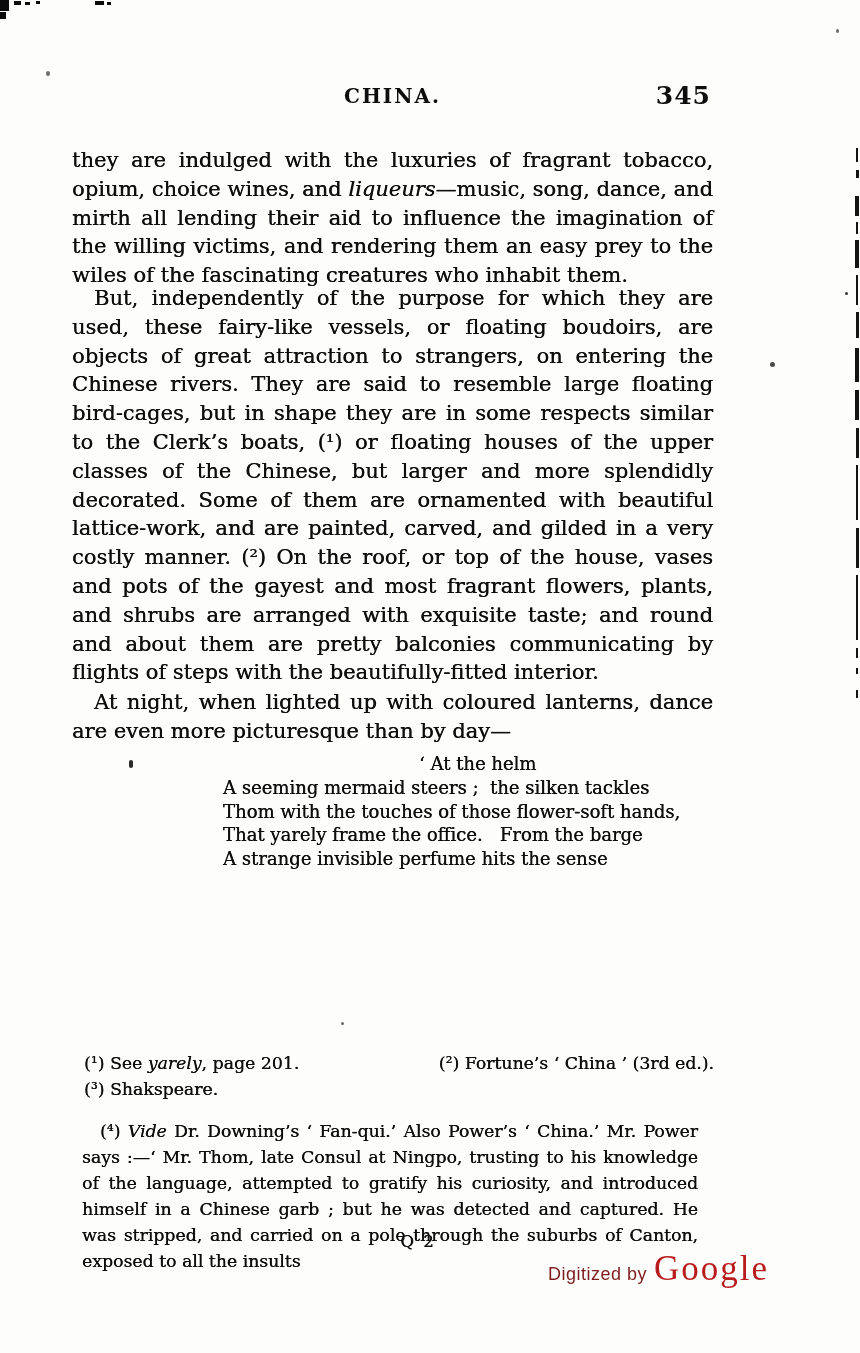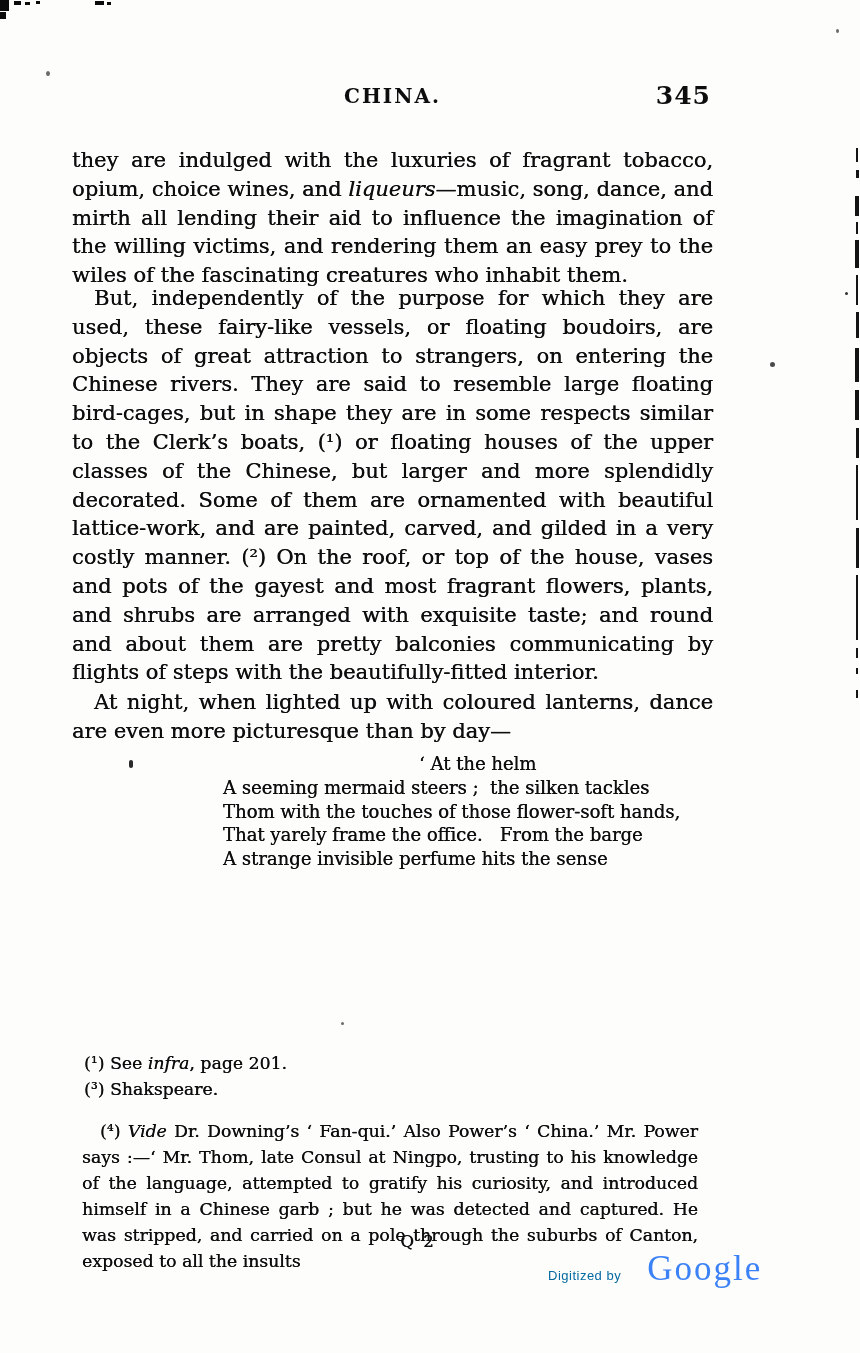--- a/index.html
+++ b/index.html
@@ -57,25 +57,25 @@
     text-align:center;font-size:16.5px;letter-spacing:2px;
     text-shadow:0.3px 0 0 #1c1c1c;
   }
   
   .watermark{
     position:absolute;left:548px;top:1249px;
     display:flex;align-items:baseline;gap:7px;
   }
   .wm-prefix{
     font-family:"Liberation Sans", sans-serif;
-    font-size:13px;color:#0369a1;letter-spacing:0.5px;
+    font-size:18px;color:#7f1d1d;letter-spacing:0.5px;
   }
   .wm-brand{
     font-family:"Liberation Serif", serif;
-    font-size:35px;color:#3b82f6;letter-spacing:2px;font-weight:normal;margin-left:19px;
+    font-size:35px;color:#b91c1c;letter-spacing:2px;font-weight:normal;
   }
   
   .art{position:absolute;background:#0b0b0b;}
   .art.soft{background:#6a6a6a;border-radius:50%;}
   .edge{position:absolute;background:#141414;left:856px;width:3px;}
 </style>
 </head>
 <body>
 
 <div class="page">
@@ -95,21 +95,22 @@
     <div class="poem-line first">‘ At the helm</div>
     <div class="poem-line">A seeming mermaid steers ;  the silken tackles</div>
     <div class="poem-line">Thom with the touches of those flower-soft hands,</div>
     <div class="poem-line">That yarely frame the office.   From the barge</div>
     <div class="poem-line">A strange invisible perfume hits the sense</div>
   </div>
 
 
   <div class="footnotes">
     <div class="fn-row">
-      <span class="fn-pad"><span>(¹) See </span><span class="it">infra</span><span>, page 201.</span></span>
+      <span class="fn-pad"><span>(¹) See </span><span class="it">yarely</span><span>, page 201.</span></span>
+      <span>(²) Fortune’s ‘ China ’ (3rd ed.).</span>
     </div>
     <div class="fn-pad">(³) Shakspeare.</div>
     <p class="fn-par"><span>(⁴) </span><span class="it">Vide</span><span> Dr. Downing’s ‘ Fan-qui.’  Also Power’s ‘ China.’  Mr. Power says :—‘ Mr. Thom, late Consul at Ningpo, trusting to his knowledge of the language, attempted to gratify his curiosity, and introduced himself in a Chinese garb ; but he was detected and captured.  He was stripped, and carried on a pole through the suburbs of Canton, exposed to all the insults</span></p>
   </div>
 
   <div class="signature">Q 2</div>
 
   <div class="watermark">
     <span class="wm-prefix">Digitized by</span>
     <span class="wm-brand">Google</span>

